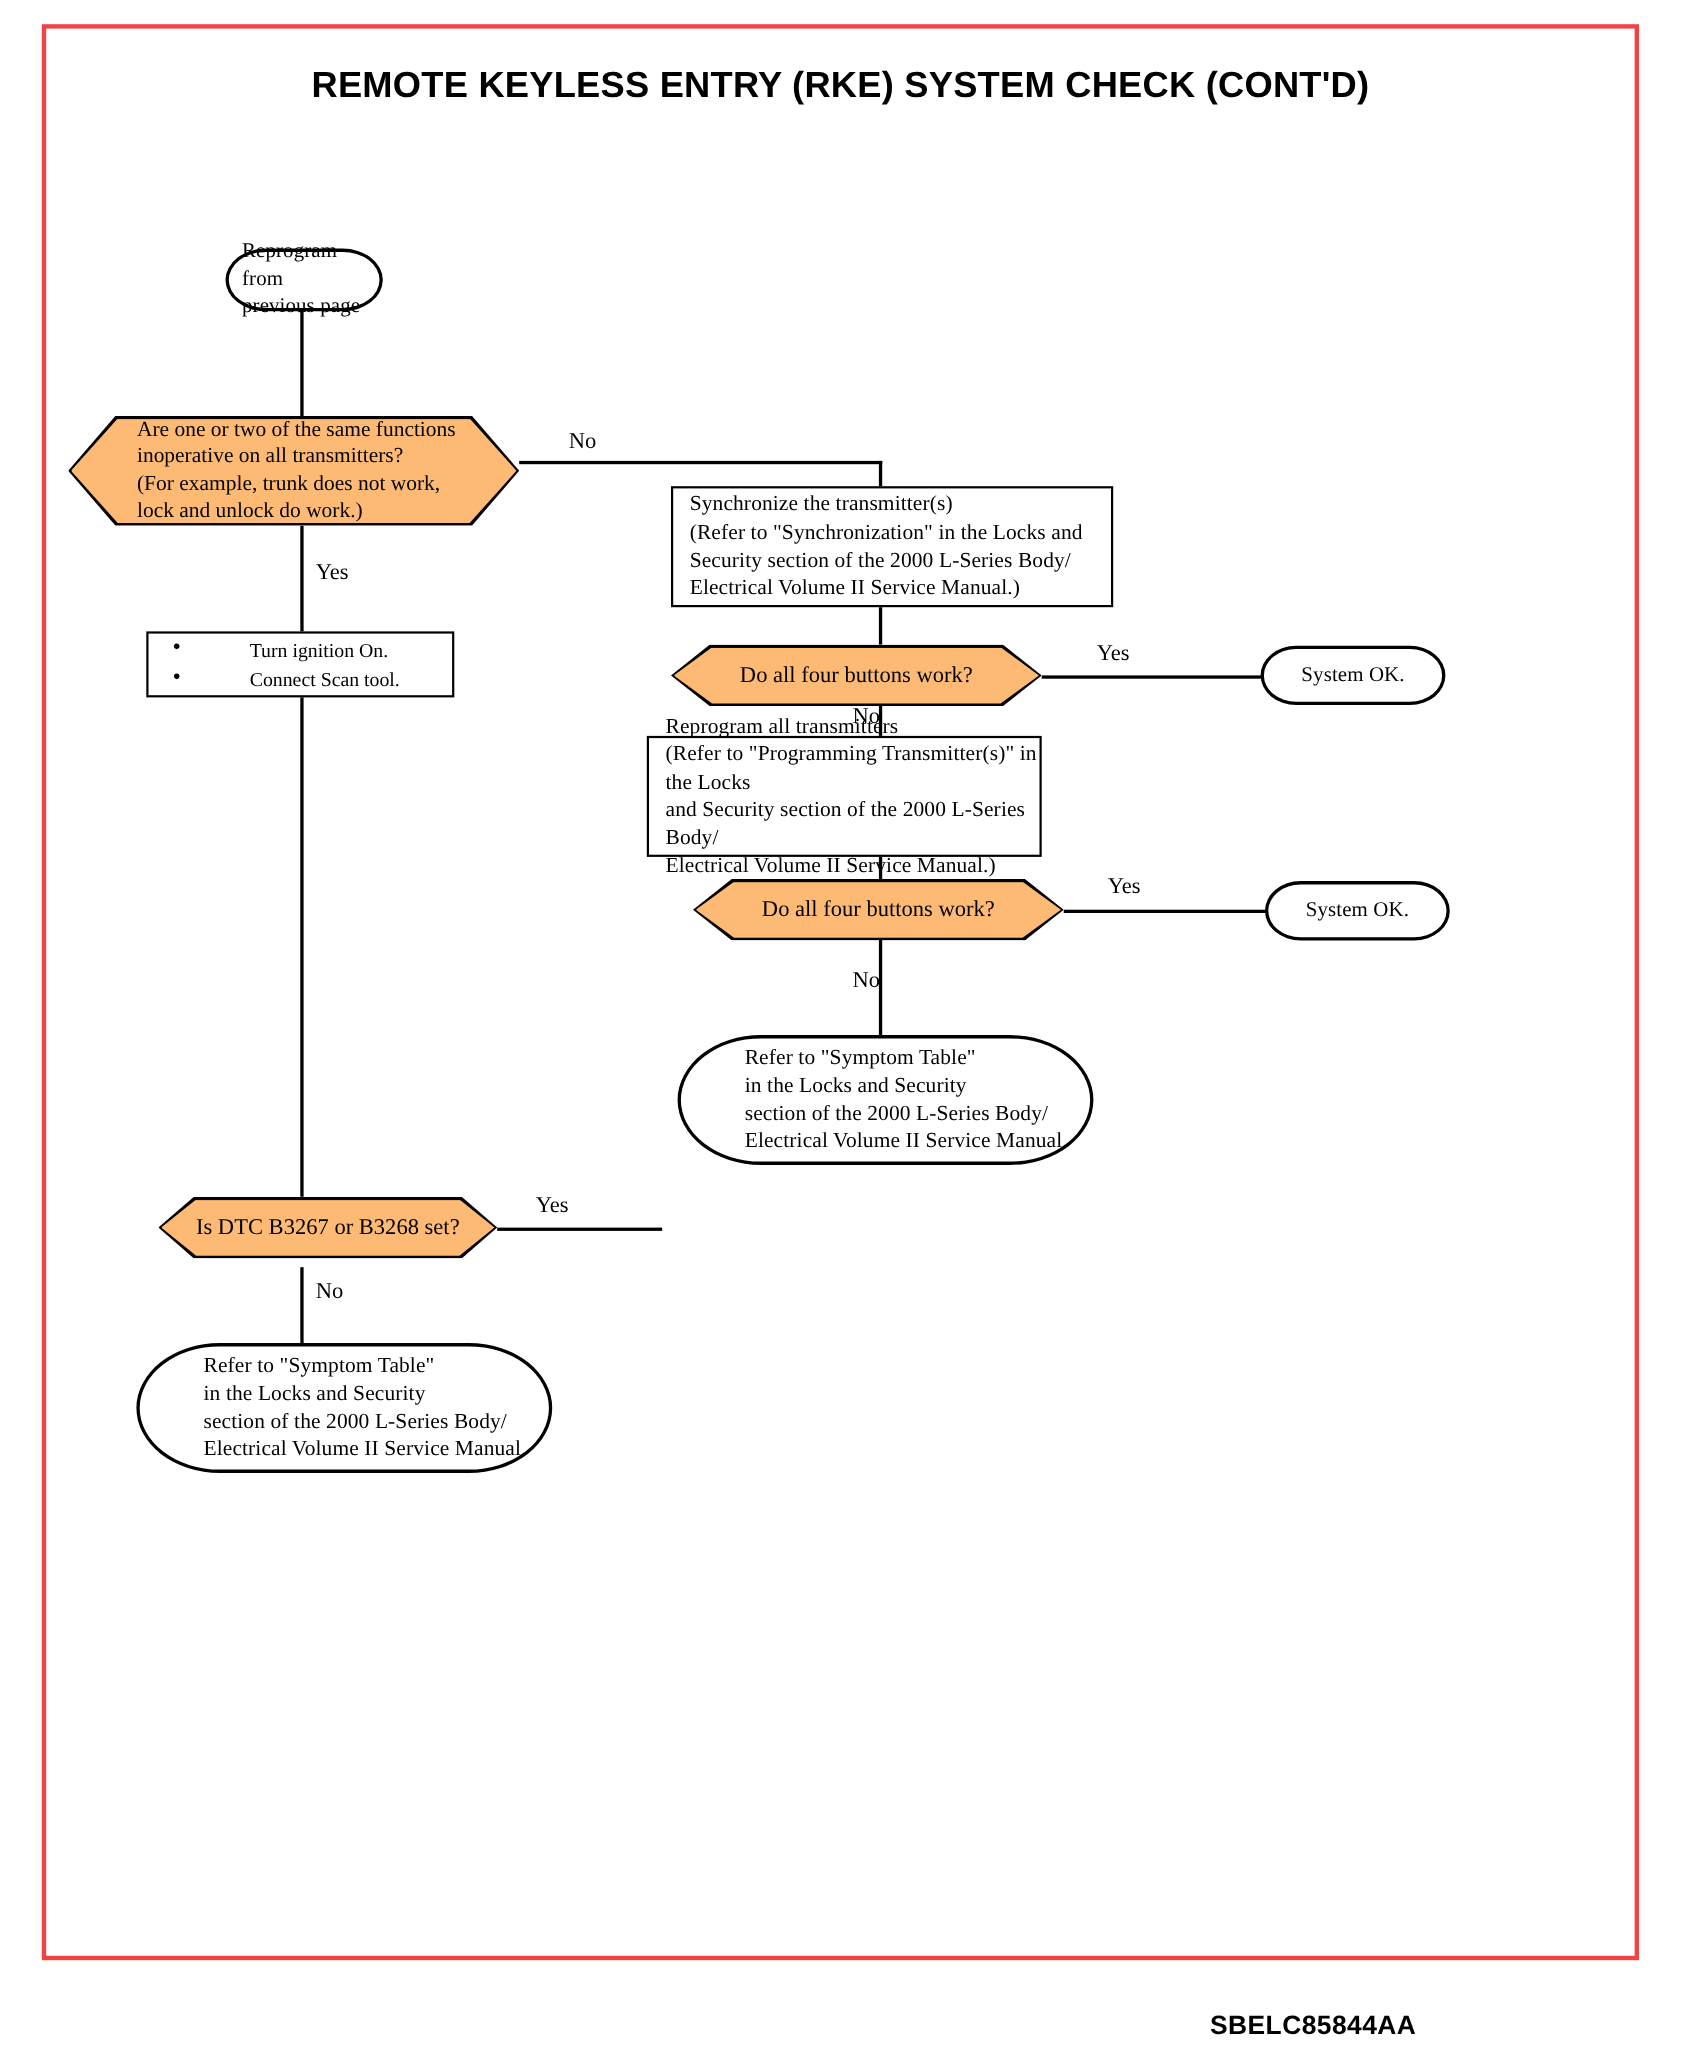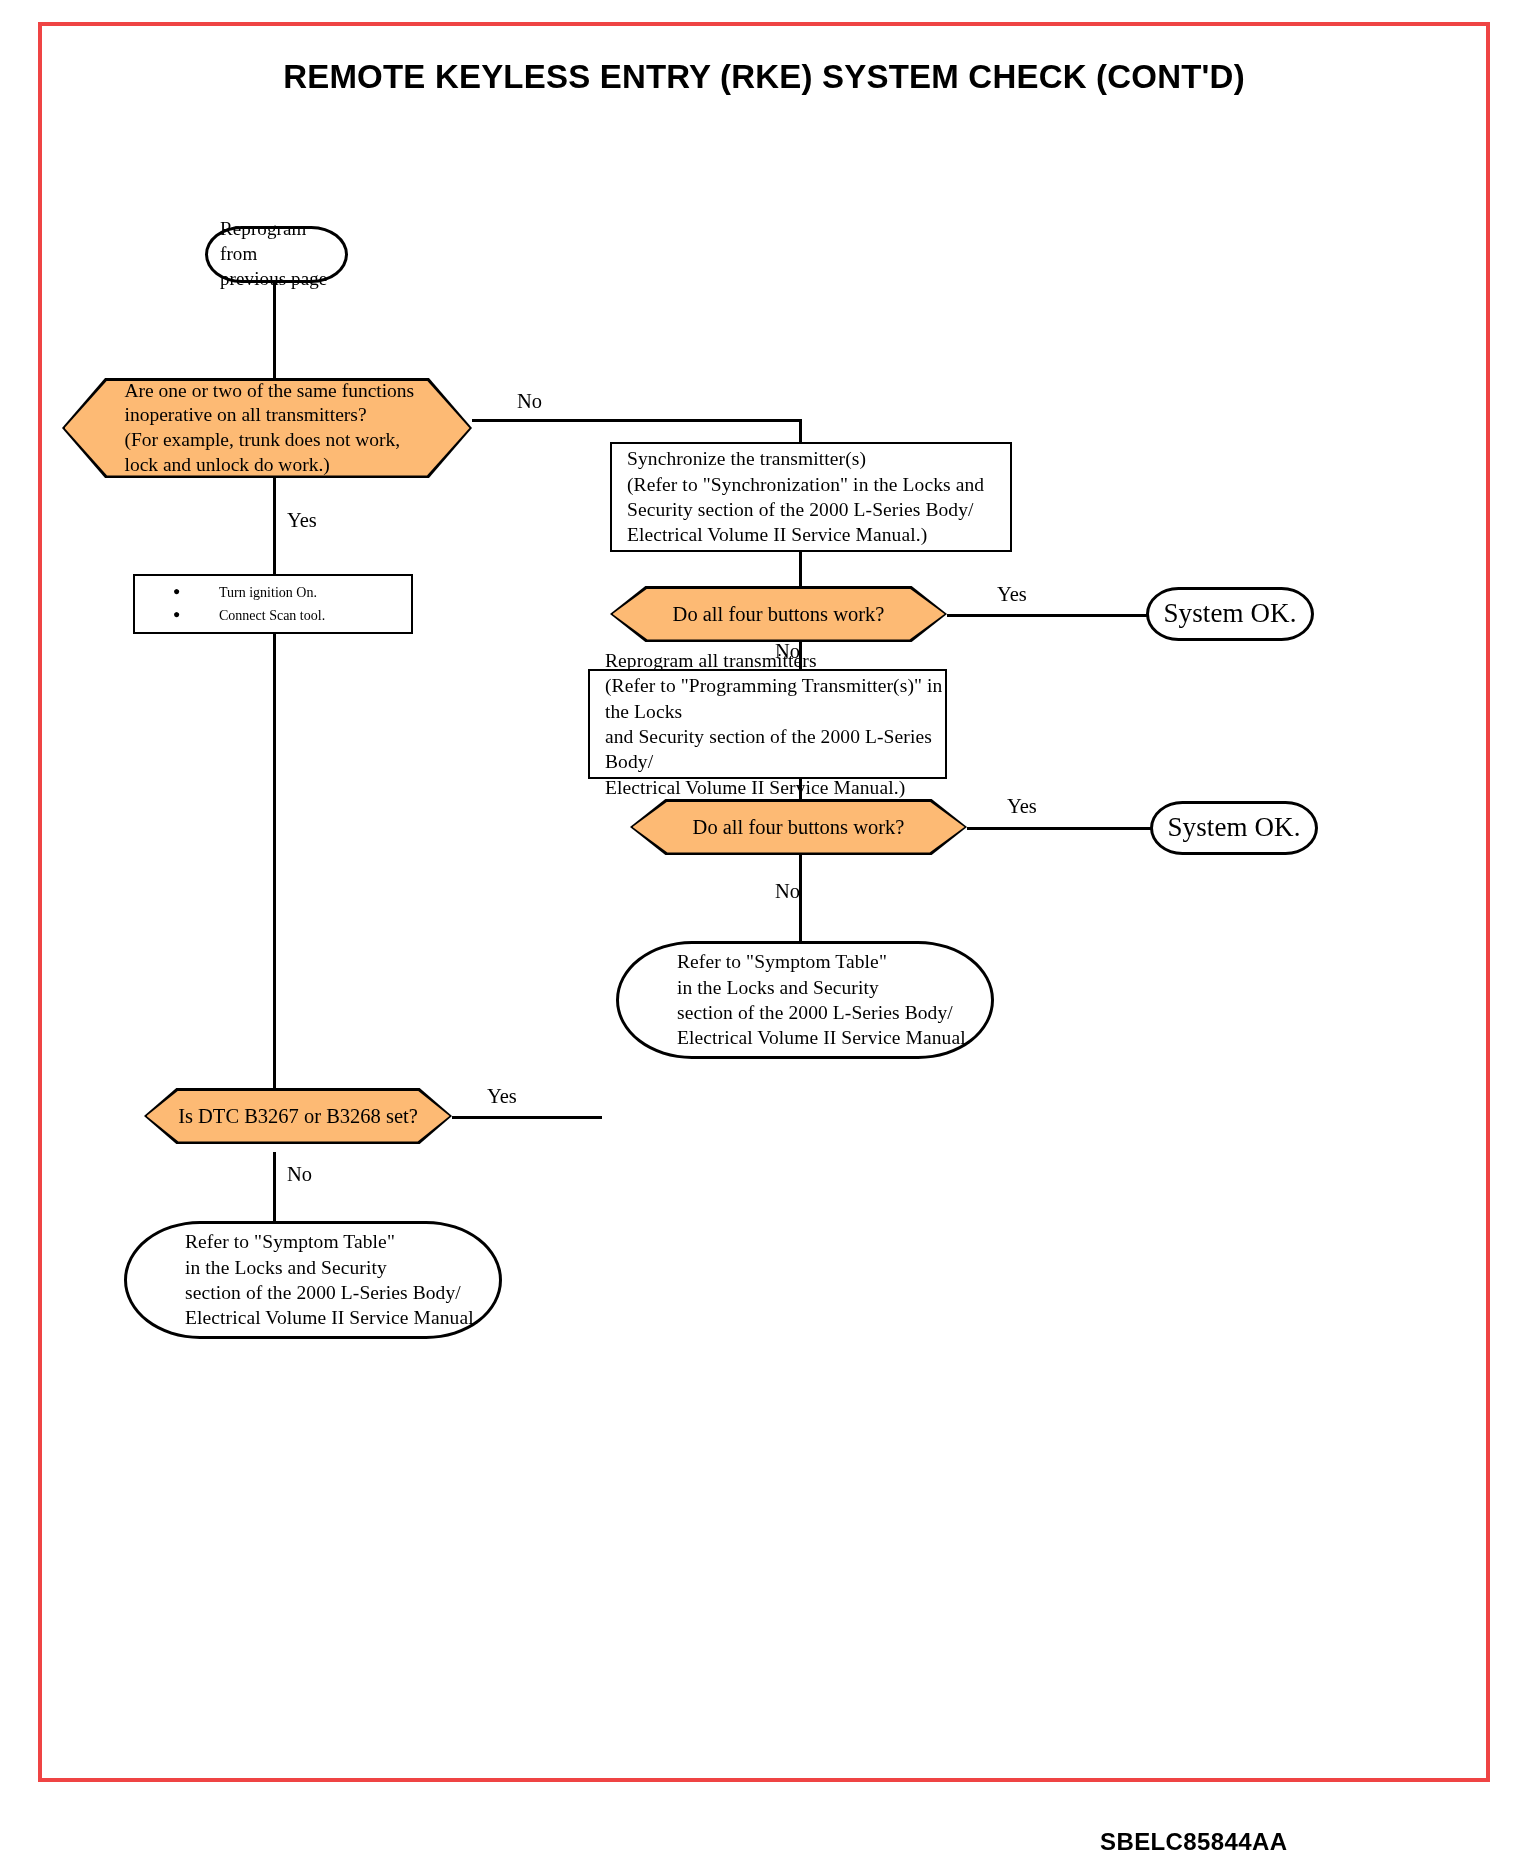--- a/index.html
+++ b/index.html
@@ -63,21 +63,21 @@
   .rect {
     border: 2.5px solid #000;
   }
 
   .rounded {
     border: 3px solid #000;
     border-radius: 90px / 70px;
   }
 
   .node .txt {
-    font-size: 27px;
+    font-size: 19px;
     line-height: 1.30;
     white-space: pre-line;
     letter-spacing: 0.1px;
   }
 
   
   .hex {
     position: absolute;
     box-sizing: border-box;
     background: #000;
@@ -121,24 +121,24 @@
 
   
   .bullets {
     list-style: none;
     margin: 0;
     padding: 0;
     width: 100%;
   }
   .bullets li {
     position: relative;
-    font-size: 14px;
+    font-size: 18px;
     line-height: 1;
-    padding-left: 68px;
-    margin: 9px 16px;
+    padding-left: 92px;
+    margin: 9px 0;
   }
   .bullets li::before {
     content: "\25CF";
     position: absolute;
     left: 22px;
     top: -1px;
     font-size: 12px;
   }
 </style>
 </head>

